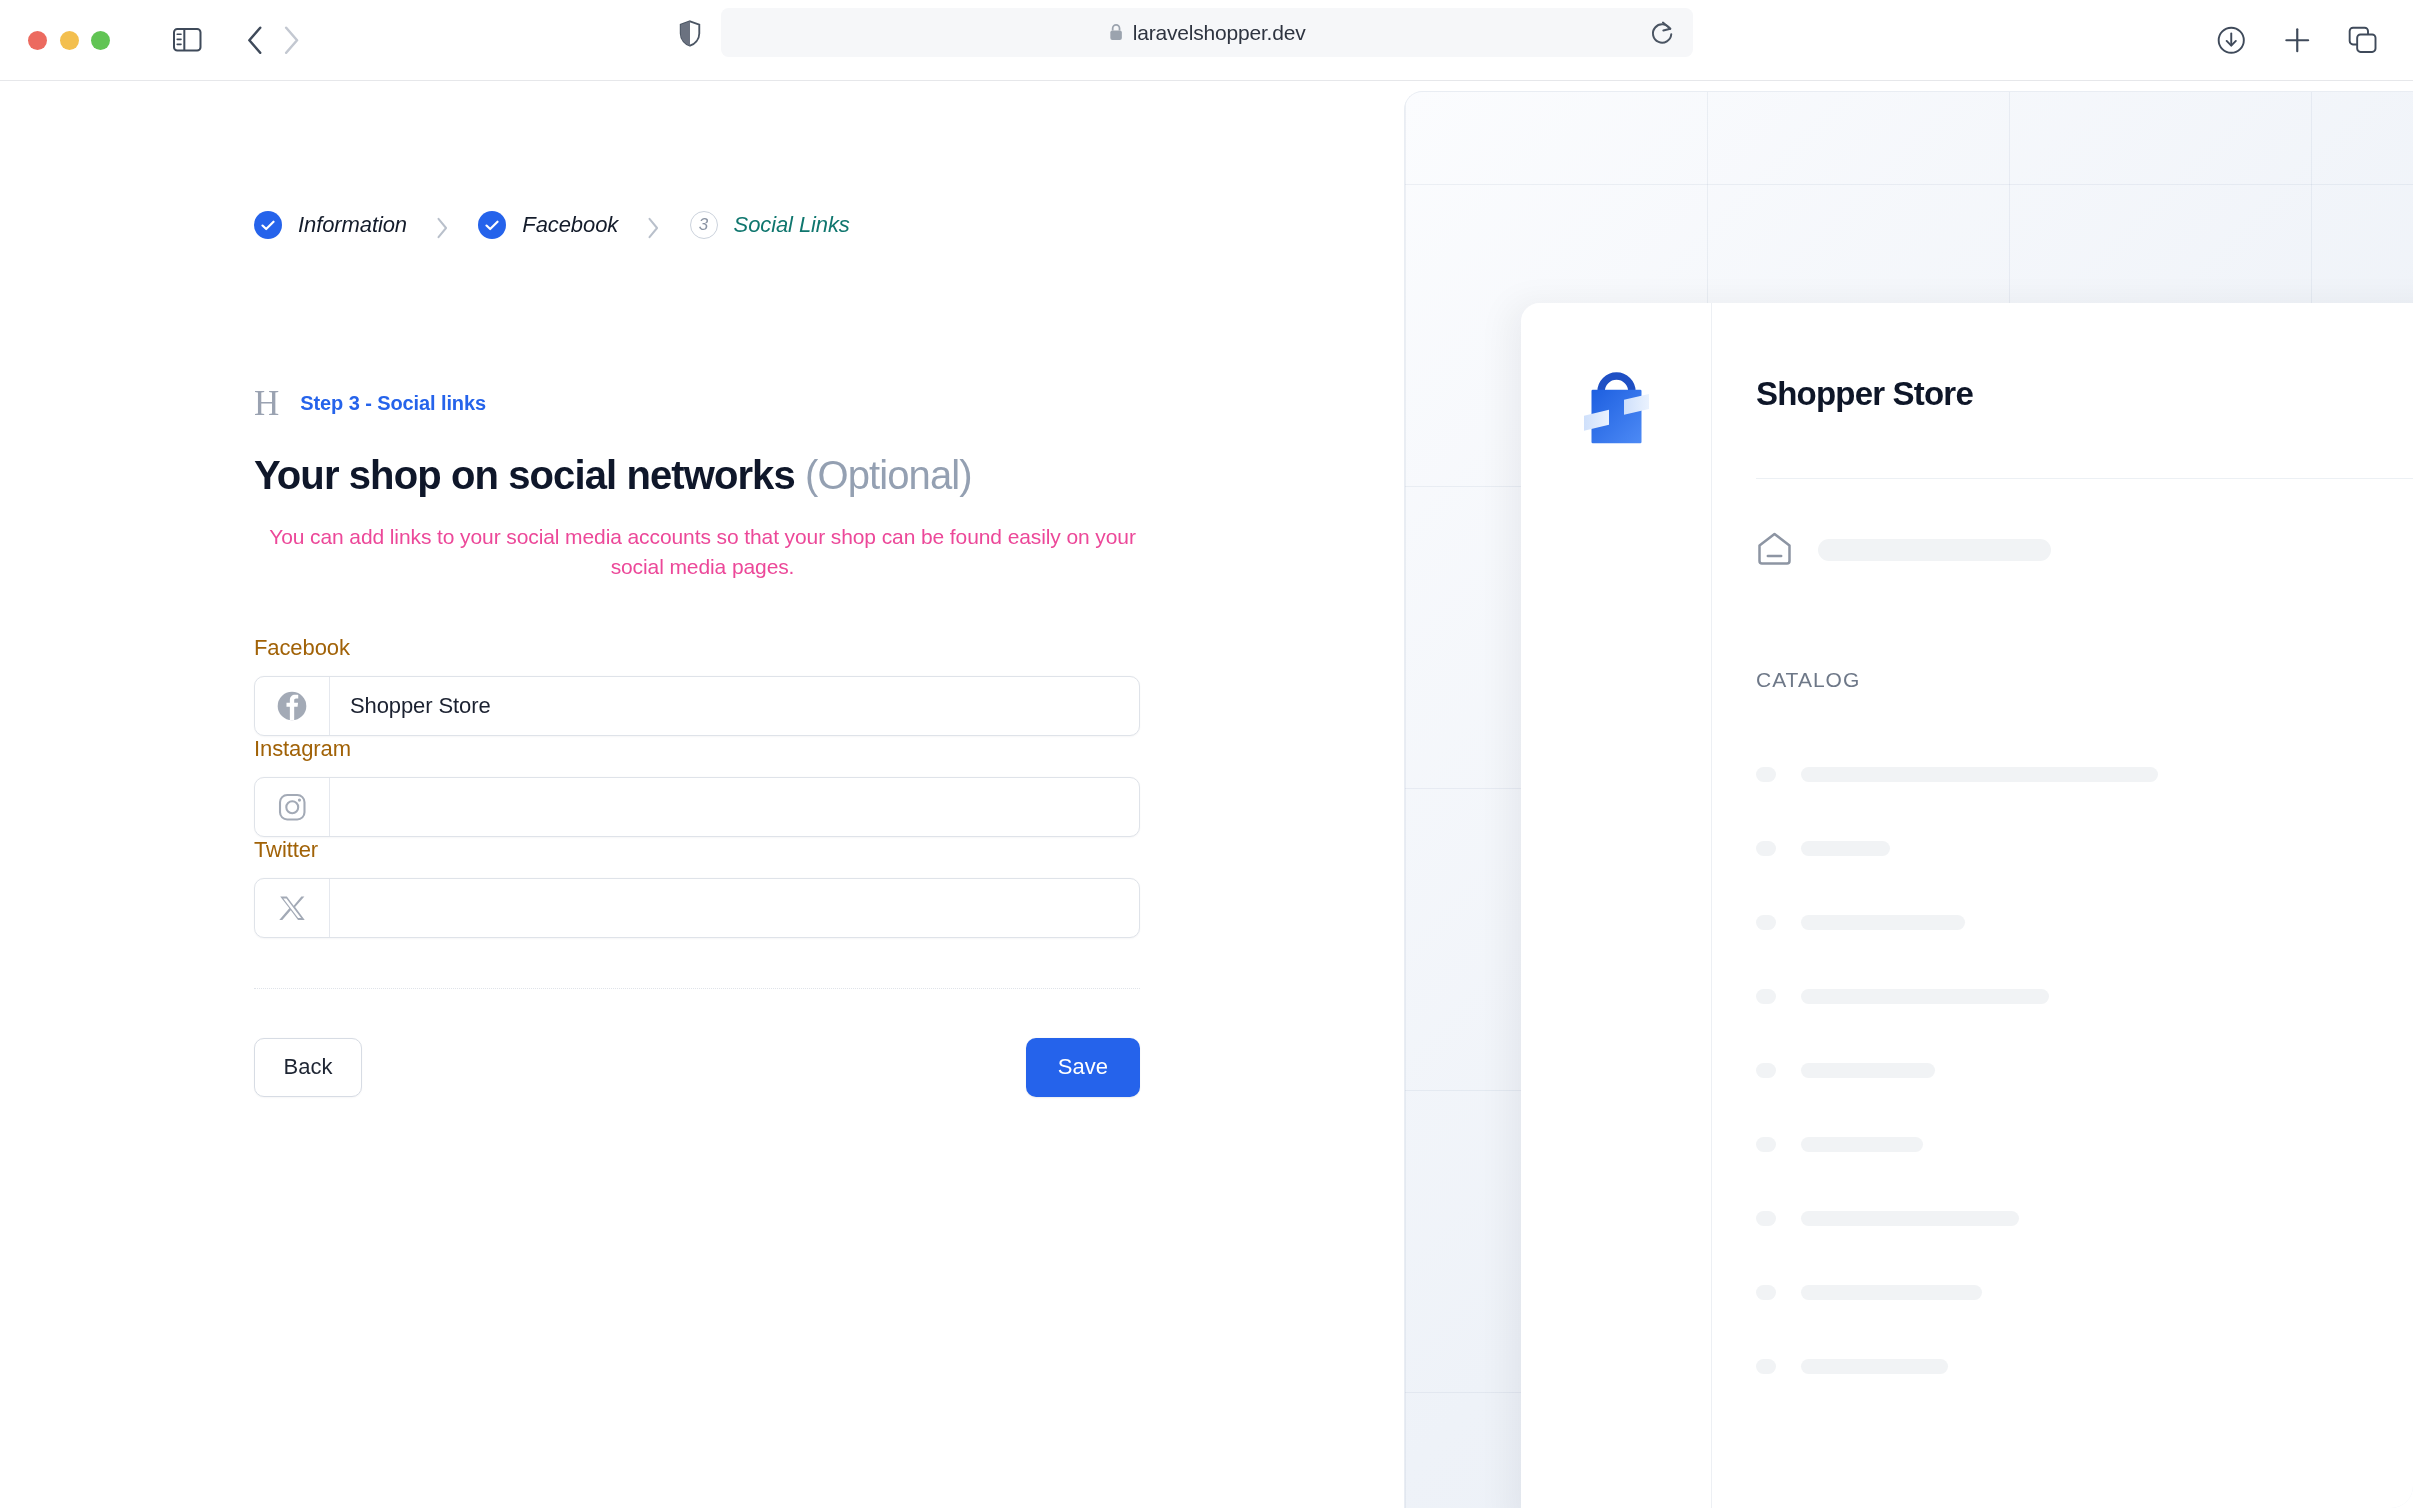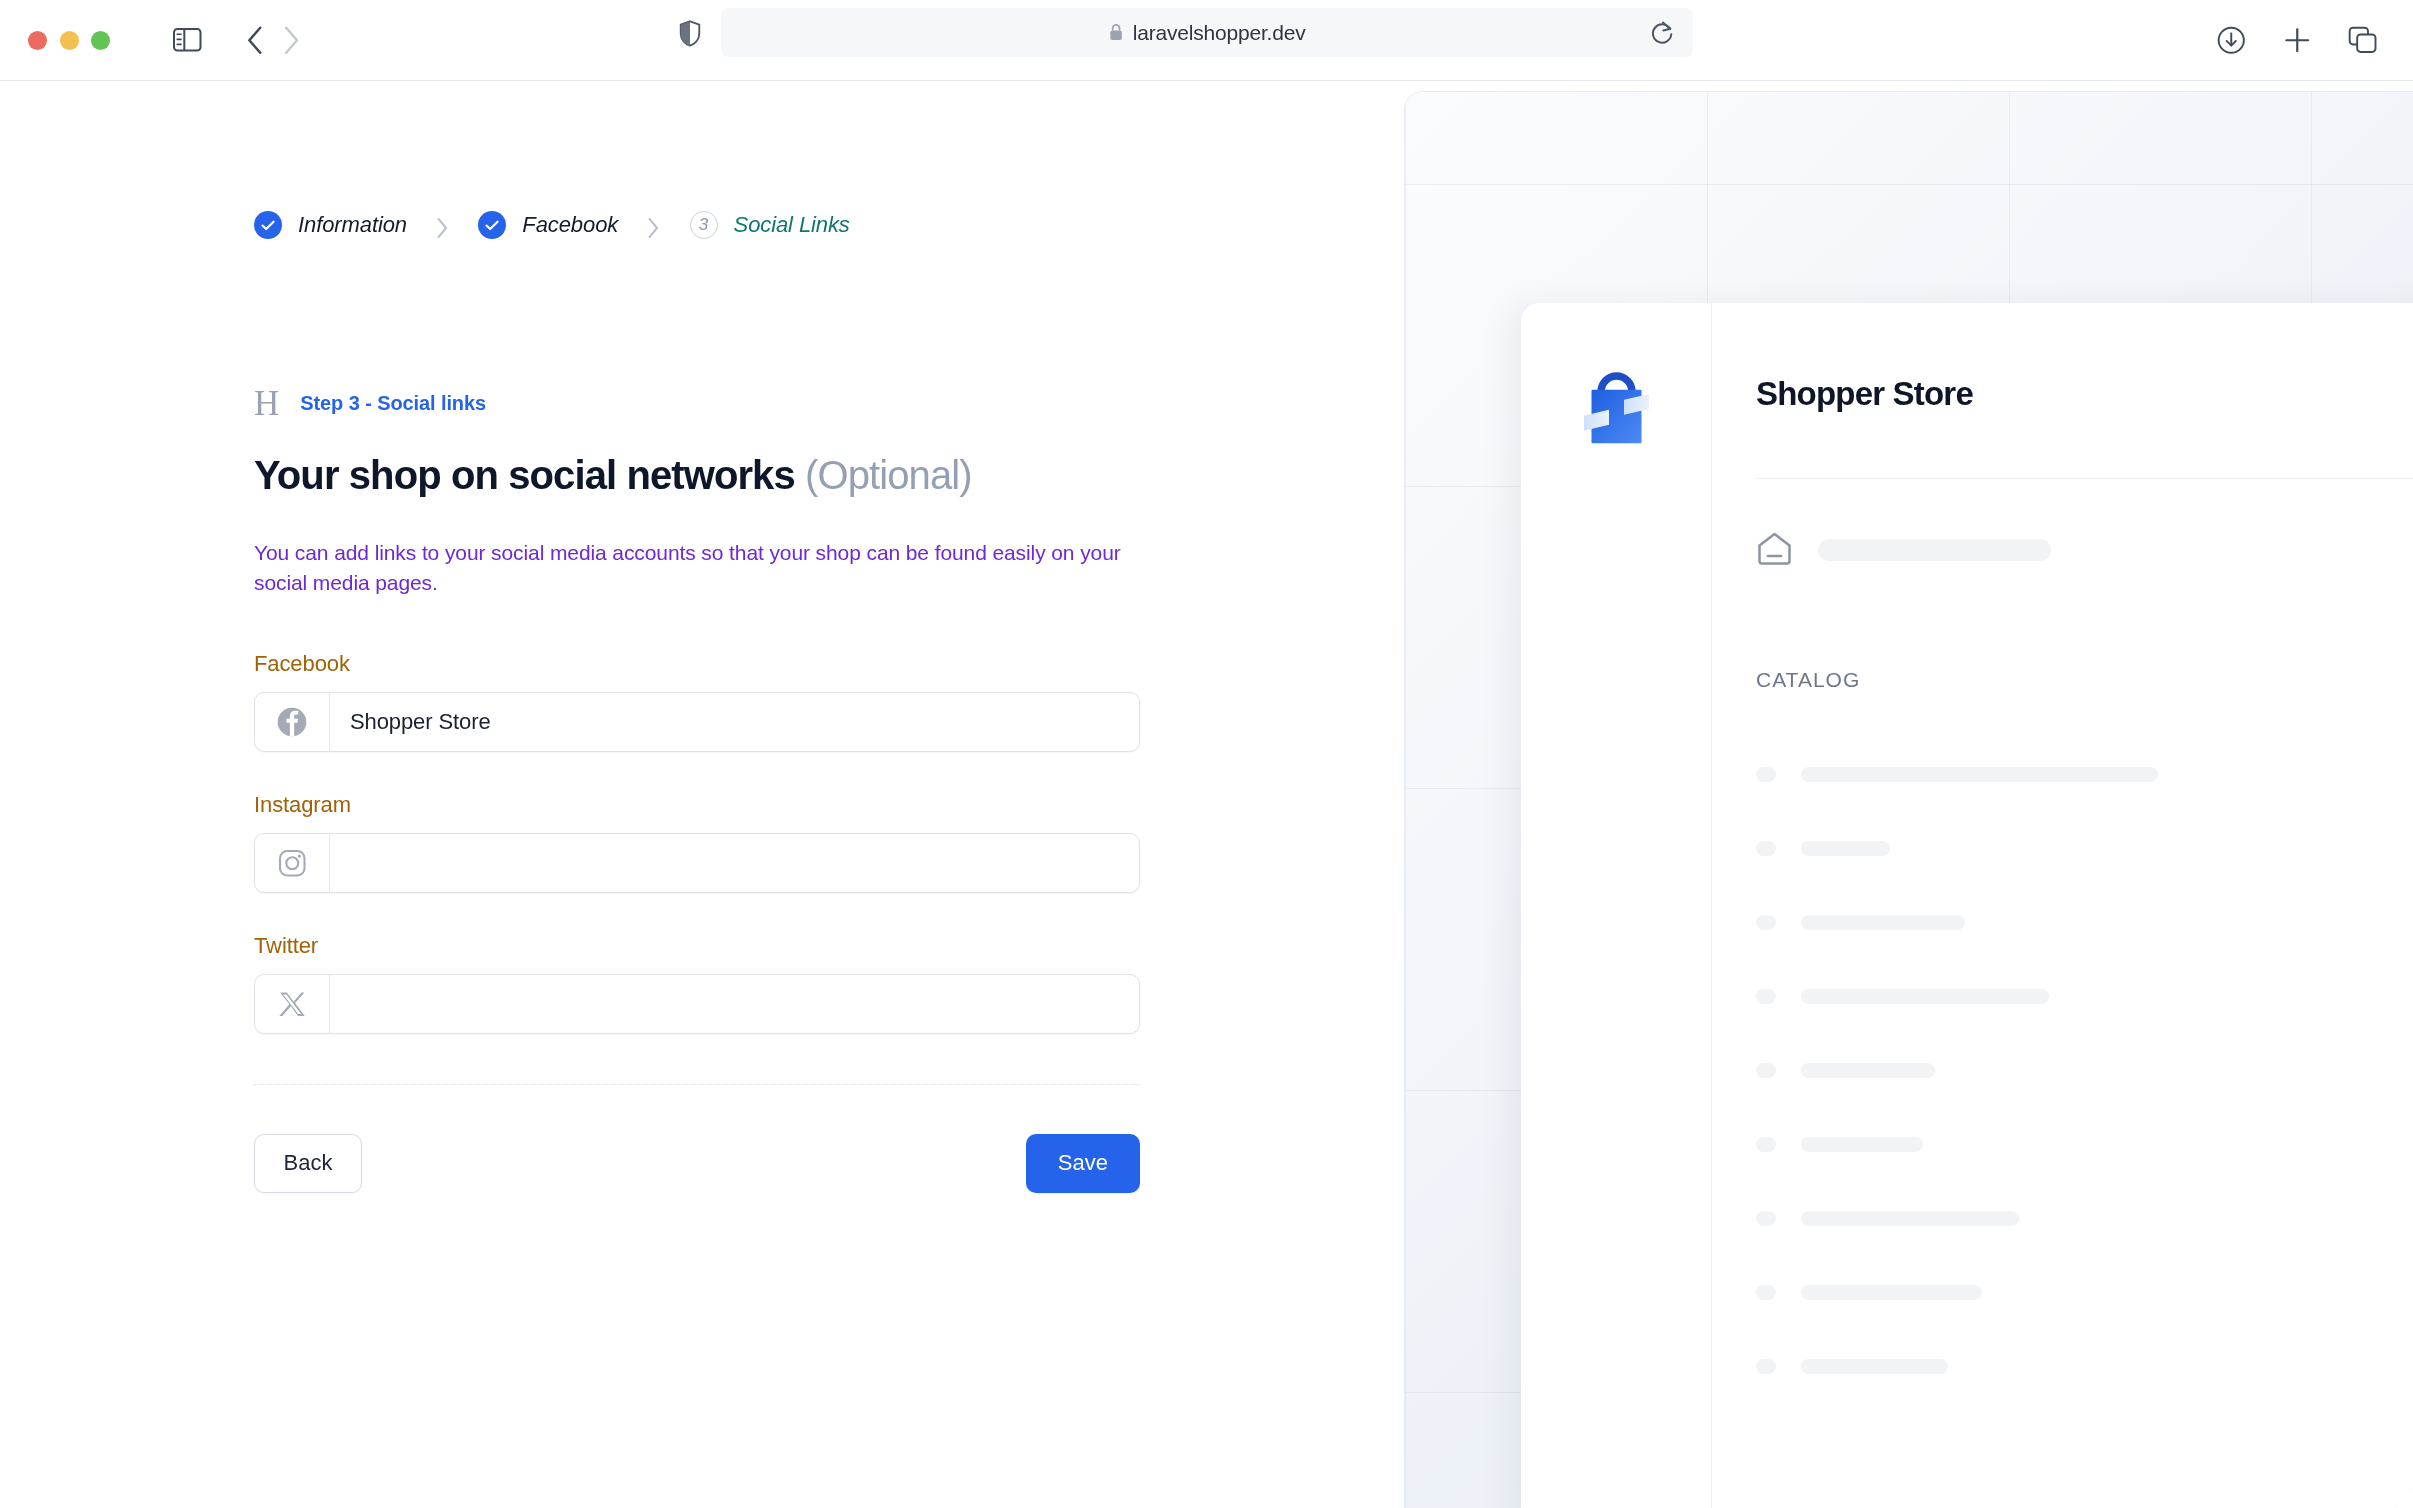--- a/index.html
+++ b/index.html
@@ -156,32 +156,33 @@
     font-weight: 700;
     color: #0f172a;
     letter-spacing: -0.9px;
   }
   .headline .optional {
     color: #94a0b2;
     font-weight: 400;
   }
 
   .subtext {
-    margin-top: 40px;
+    margin-top: 24px;
     font-size: 21px;
     line-height: 1.45;
-    color: #6d28d9;
+    color: #ec4899;
     max-width: 897px;
     letter-spacing: -0.1px;
+    text-align: center;
   }
 
   
   .fields { margin-top: 52px; }
   .field { margin-bottom: 0; }
-  .field + .field { margin-top: 40px; }
+  .field + .field { }
   .field-label {
     font-size: 22px;
     color: #a16207;
     margin-bottom: 15px;
     letter-spacing: -0.1px;
   }
   .input-group {
     width: 886px;
     height: 60px;
     border: 0.8px solid #dfe3e9;

